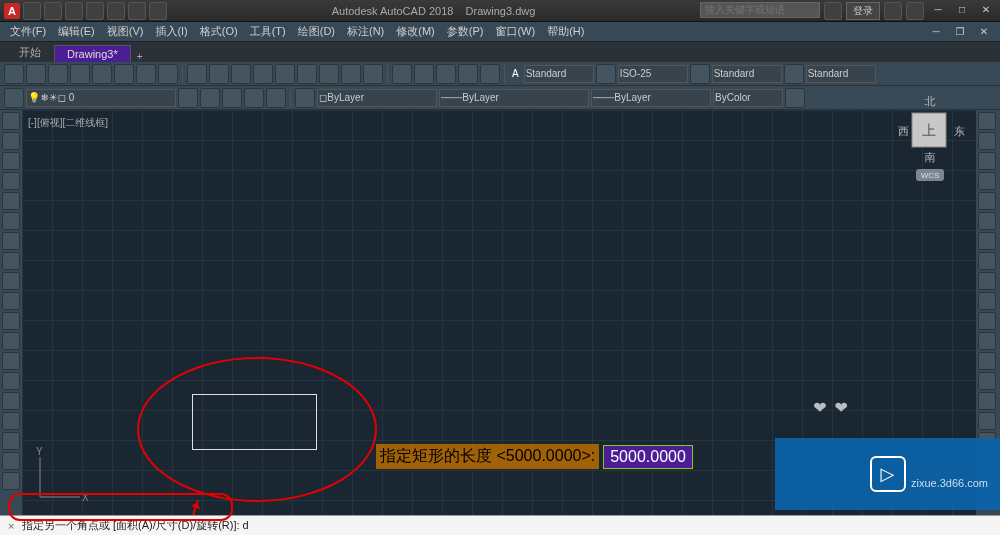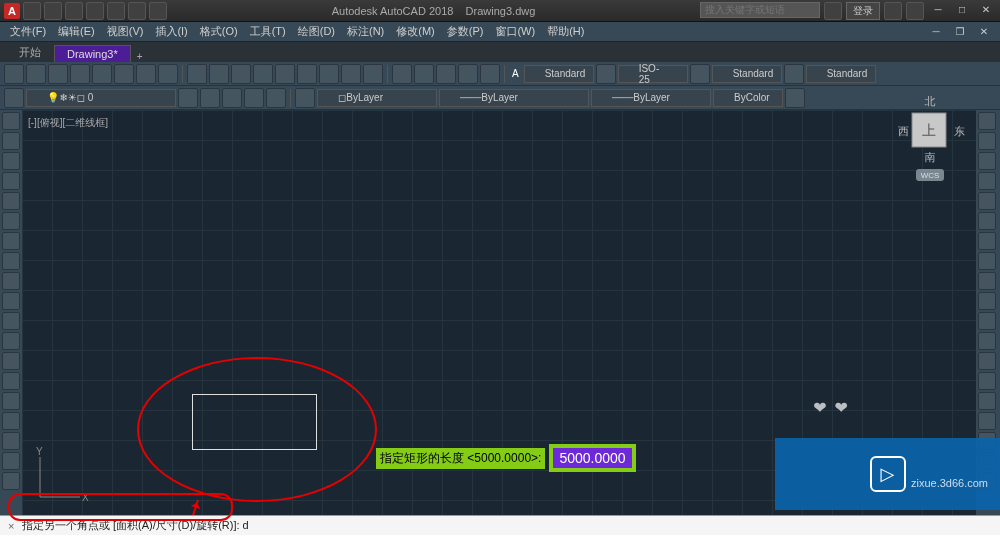--- a/index.html
+++ b/index.html
@@ -18,39 +18,39 @@
     .menubar { height: 20px; background: #374956; display: flex; align-items: center; padding: 0 6px; gap: 4px; border-bottom: 1px solid #222; }
     .menu-item { color: #d0d0d0; padding: 2px 4px; cursor: pointer; font-size: 11px; }
     
     .tabbar { height: 20px; background: #2a3238; display: flex; align-items: flex-end; padding: 0 6px; }
     .tab { padding: 2px 12px; background: #2a3238; color: #aaa; font-size: 11px; cursor: pointer; border: 1px solid transparent; border-bottom: none; }
     .tab.active { background: #4c1d95; color: #ddd; border-color: #555; }
     .tab-add { width: 18px; text-align: center; color: #aaa; cursor: pointer; }
     
     .toolbar-row { height: 24px; background: #374956; display: flex; align-items: center; padding: 0 4px; gap: 2px; border-bottom: 1px solid #2a3238; }
     .tb-btn { width: 20px; height: 20px; background: #445560; border: 1px solid #2a3540; border-radius: 2px; cursor: pointer; }
-    .tb-dropdown { height: 18px; background: #38444d; border: 1px solid #555; color: #ccc; padding: 0 20px; font-size: 10px; cursor: pointer; display: flex; align-items: center; }
+    .tb-dropdown { height: 18px; background: #38444d; border: 1px solid #555; color: #ccc; padding: 0 1px; font-size: 10px; cursor: pointer; display: flex; align-items: center; }
     .tb-dropdown.w60 { width: 70px; }
     .tb-dropdown.w100 { width: 120px; }
     .tb-dropdown.w140 { width: 150px; }
     .tb-sep { width: 1px; height: 18px; background: #555; margin: 0 2px; }
     
     .workspace { display: flex; height: 405px; position: relative; }
     .left-toolbar { width: 22px; background: #374956; display: flex; flex-direction: column; padding: 2px; gap: 2px; }
     .left-btn { width: 18px; height: 18px; background: #445560; border: 1px solid #2a3540; border-radius: 2px; cursor: pointer; }
     .canvas-area { flex: 1; background: #1a2632; position: relative; overflow: hidden; }
     .grid-bg { position: absolute; inset: 0; background-image: linear-gradient(#253540 1px, transparent 1px), linear-gradient(90deg, #253540 1px, transparent 1px); background-size: 30px 30px; }
     .viewport-label { position: absolute; top: 6px; left: 6px; color: #aaa; font-size: 10px; }
     .rectangle { position: absolute; top: 284px; left: 170px; width: 125px; height: 56px; border: 1px solid #e0e0e0; }
     .red-ellipse { position: absolute; top: 247px; left: 115px; width: 240px; height: 145px; border: 2px solid #e60000; border-radius: 50%; }
     .red-arrow { position: absolute; top: 390px; left: 175px; width: 2px; height: 110px; background: #e60000; transform: rotate(18deg); transform-origin: top; }
     .red-arrow::before { content: ''; position: absolute; top: -2px; left: -4px; border: 5px solid transparent; border-bottom-color: #e60000; }
     .dynamic-input { position: absolute; top: 334px; left: 354px; display: flex; align-items: center; gap: 4px; }
-    .di-label { background: #84cc16; color: #000; padding: 2px 4px; font-size: 12px; }
-    .di-value { background: #6d28d9; color: #fff; padding: 2px 6px; font-size: 14px; border: 4px solid #84cc16; }
+    .di-label { background: #a16207; color: #000; padding: 2px 4px; font-size: 16px; }
+    .di-value { background: #4c1d95; color: #fff; padding: 2px 6px; font-size: 16px; border: 1px solid #84cc16; }
     .ucs-icon { position: absolute; bottom: 8px; left: 8px; }
     
     .right-toolbar { width: 24px; background: #374956; display: flex; flex-direction: column; padding: 2px; gap: 2px; }
     .viewcube { position: absolute; top: 95px; right: 50px; width: 60px; height: 75px; }
     
     .cmdline-area { background: #f5f5f5; border-top: 1px solid #999; }
     .cmd-history { padding: 2px 8px; color: #222; font-size: 11px; font-family: monospace; display: flex; align-items: center; }
     .cmd-line { padding: 2px 8px; color: #222; font-size: 11px; font-family: monospace; display: flex; align-items: center; background: #fff; }
     .cmd-x { width: 14px; color: #666; cursor: pointer; }
     .cmd-icon { width: 16px; height: 14px; background: #ddd; margin-right: 4px; }

